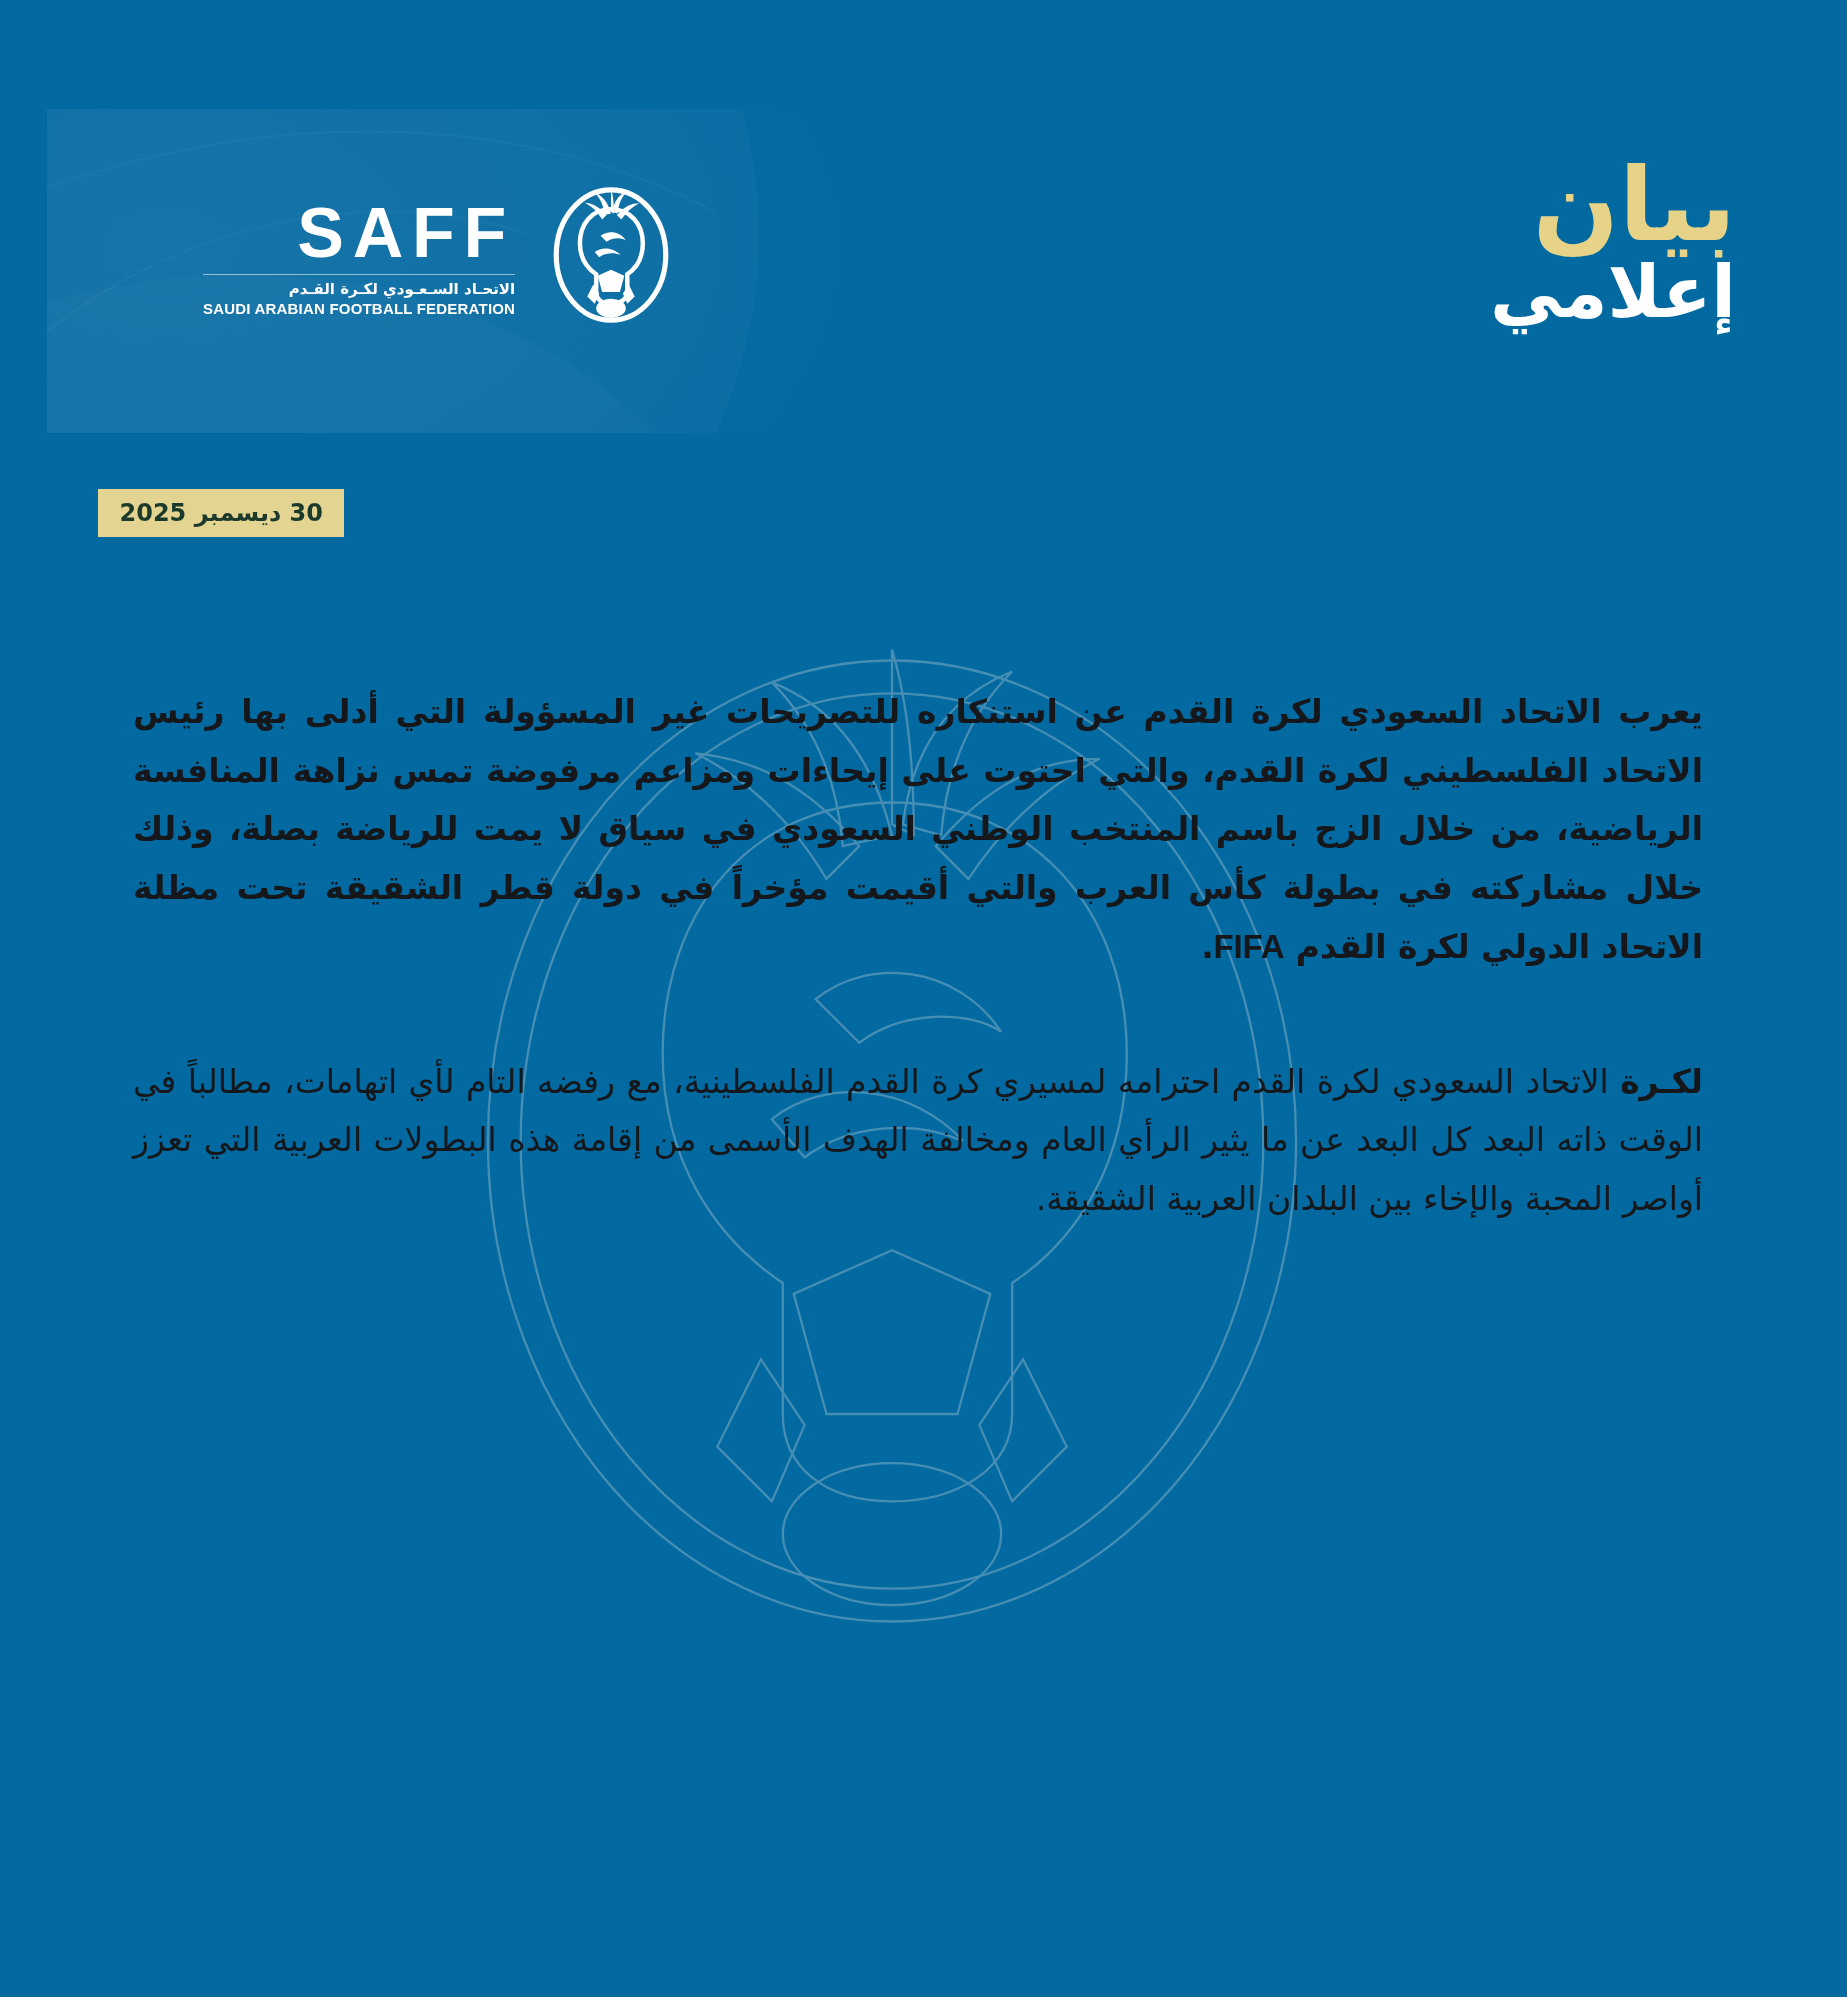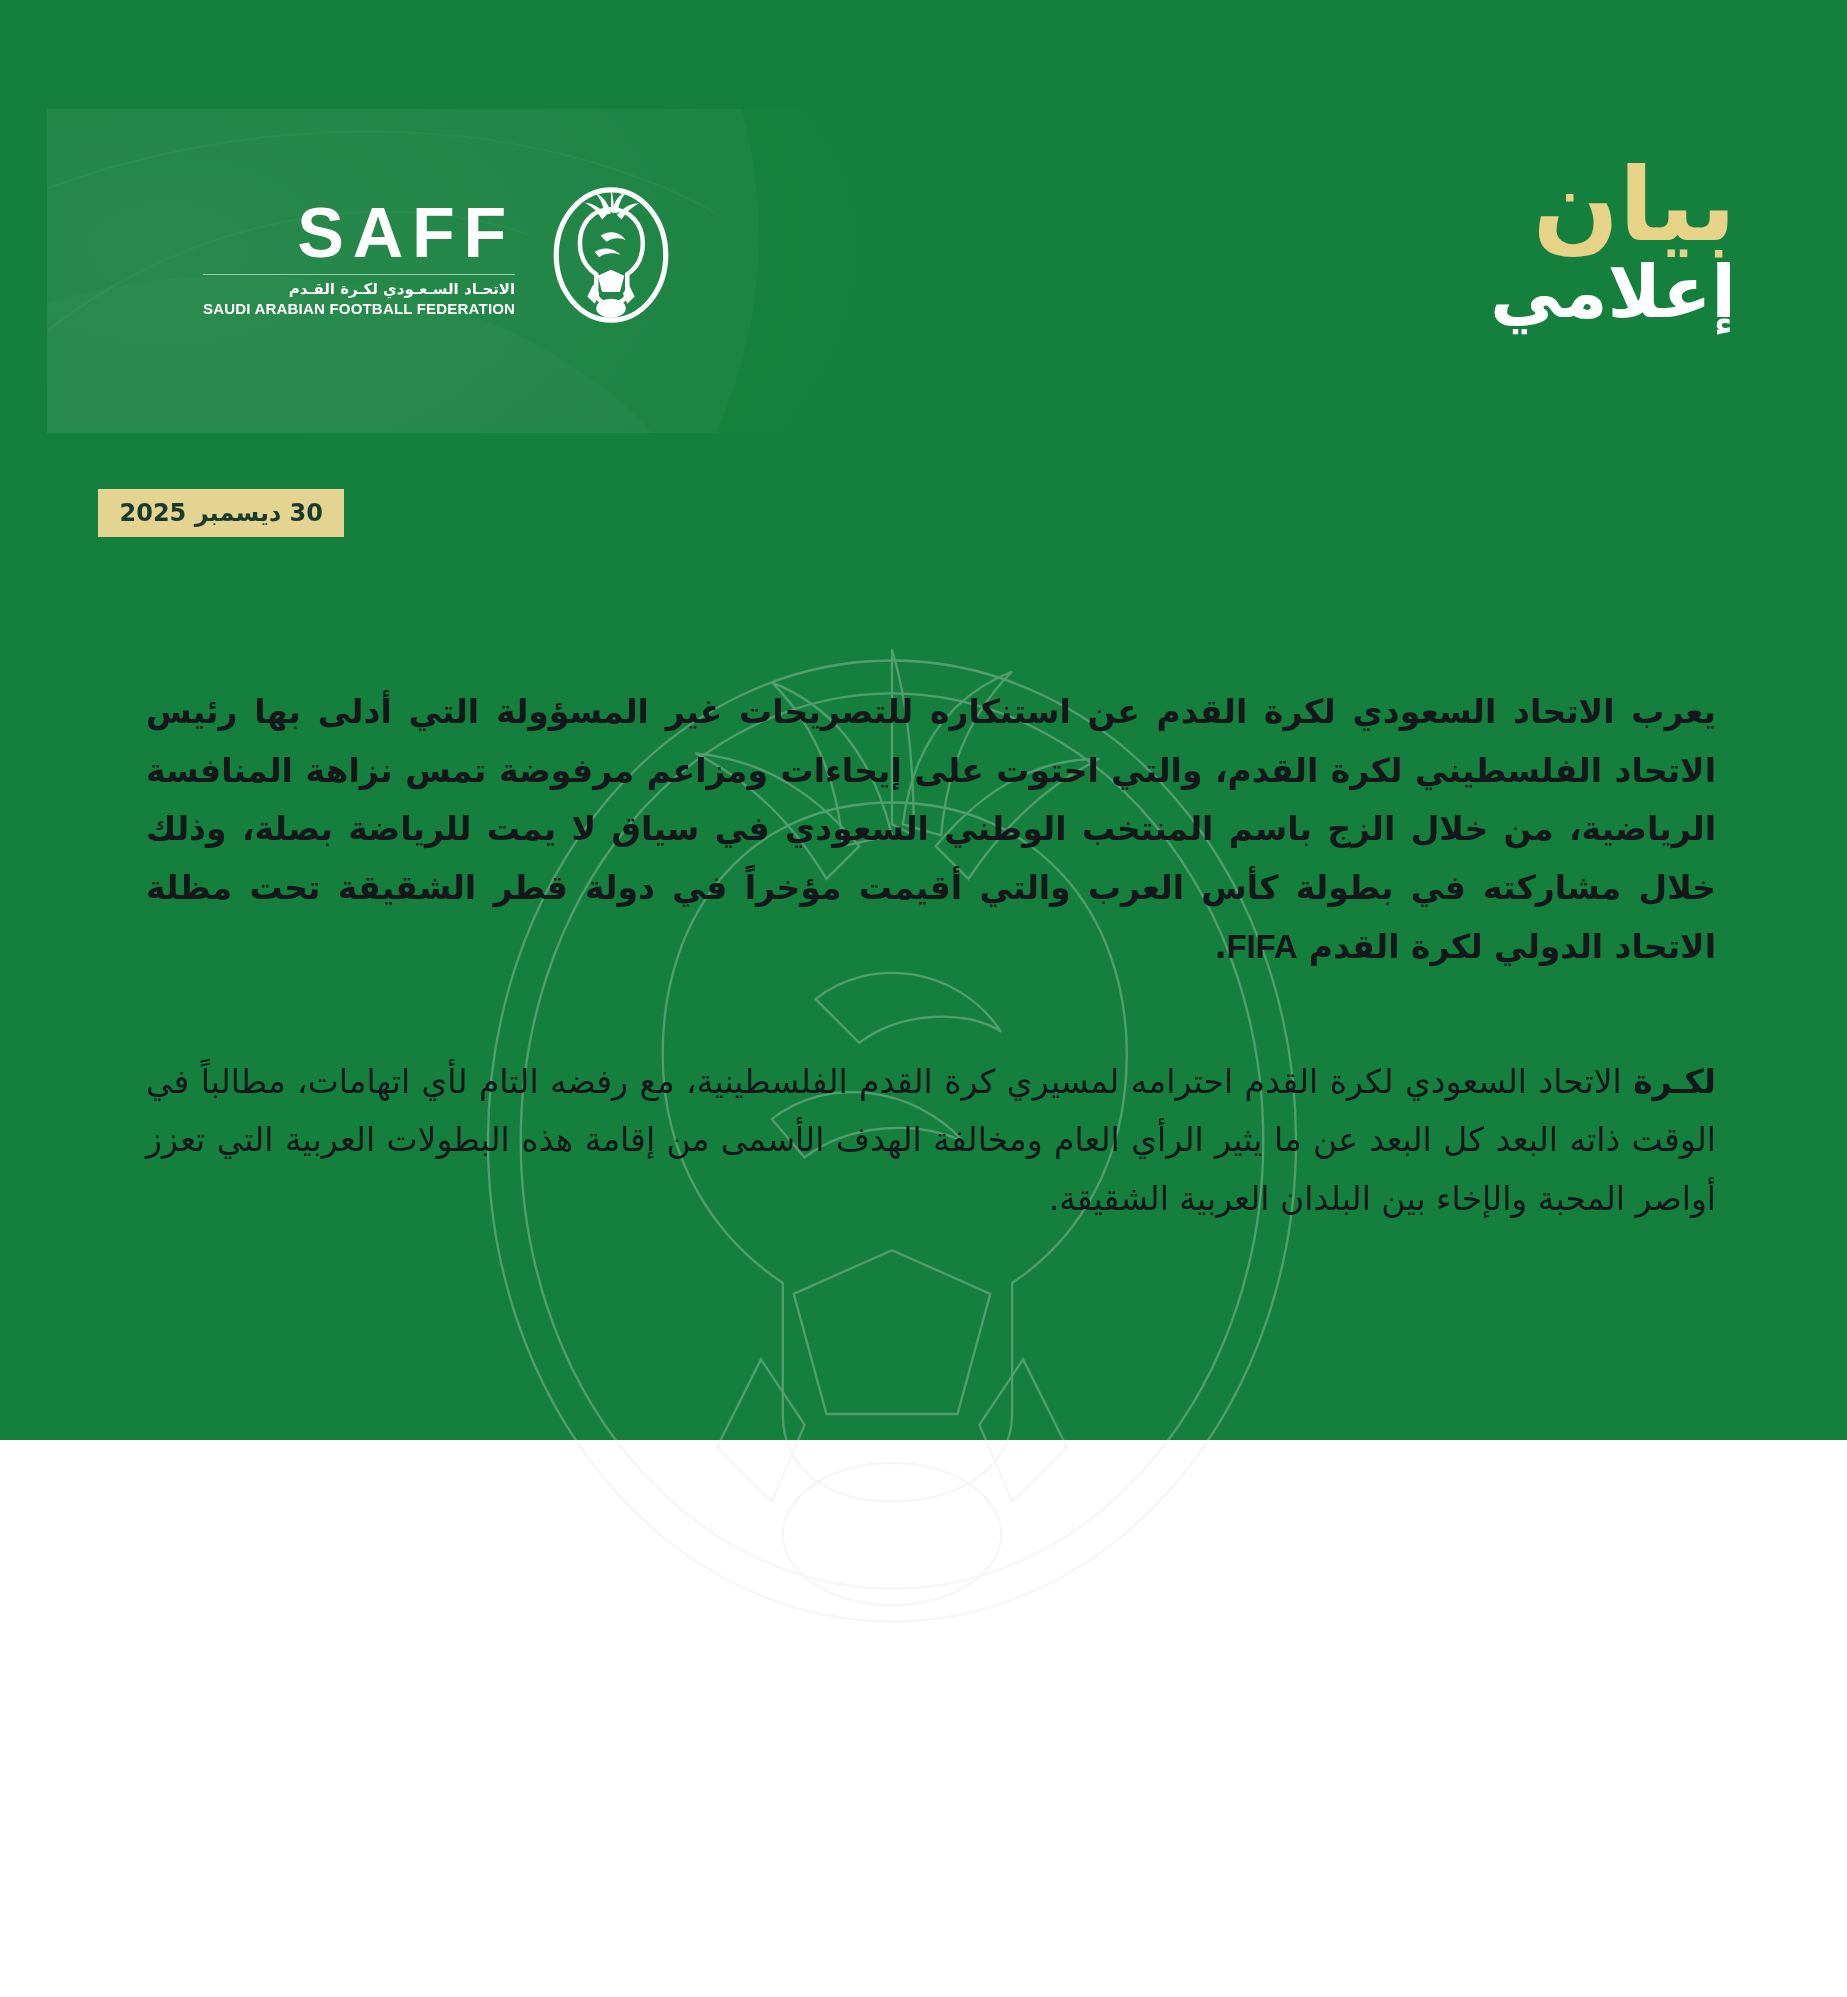--- a/index.html
+++ b/index.html
@@ -12,22 +12,22 @@
     width: 1847px;
     height: 1997px;
     font-family: "Liberation Sans", "DejaVu Sans", sans-serif;
     overflow: hidden;
     position: relative;
   }
 
   .page {
     position: relative;
     width: 1847px;
-    height: 1440px;
-    background: #15803d;
+    height: 1997px;
+    background: #0369a1;
     box-sizing: border-box;
   }
 
   
   .header-banner {
     position: absolute;
     left: 47px;
     top: 109px;
     width: 1753px;
     height: 324px;
@@ -202,21 +202,21 @@
     width: 1092px;
     height: 1092px;
     opacity: 0.30;
     pointer-events: none;
     z-index: 0;
   }
 
   
   .statement-body {
     position: absolute;
-    left: 146px;
+    left: 133px;
     top: 683px;
     width: 1570px;
     direction: rtl;
     text-align: justify;
     z-index: 2;
   }
   .para {
     font-family: "DejaVu Sans", sans-serif;
     font-size: 33px;
     line-height: 1.78;

